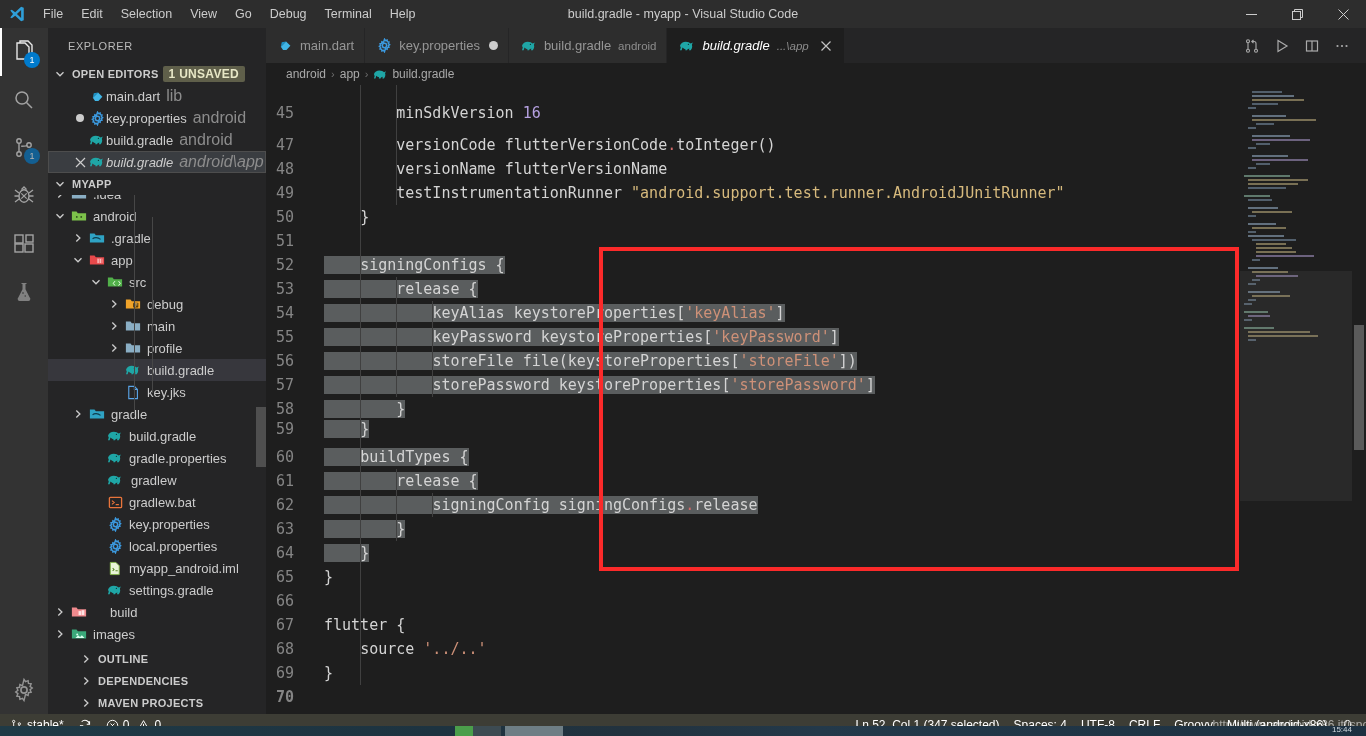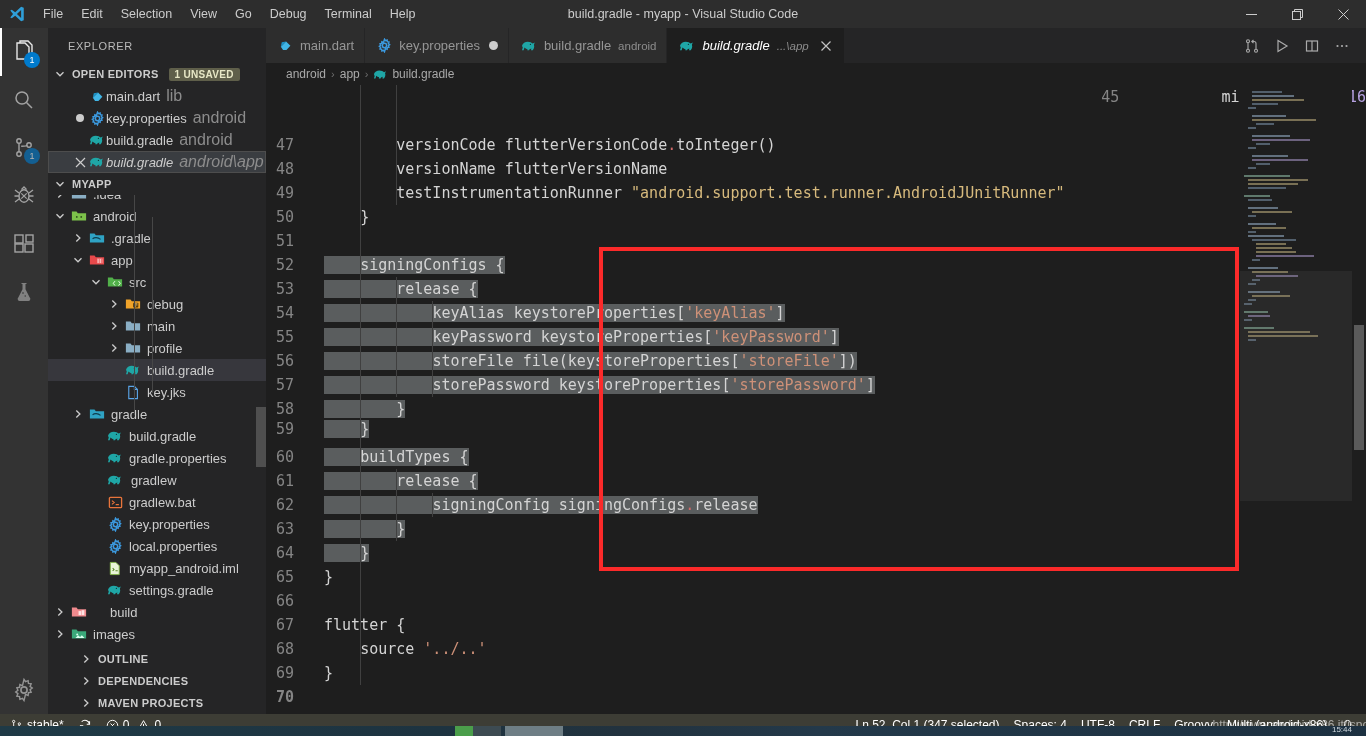--- a/index.html
+++ b/index.html
@@ -65,22 +65,22 @@
     font-size:11px; letter-spacing:.6px; color:#bbbbbb; text-transform:uppercase;
     flex:0 0 35px;
   }
   .section-header {
     height:22px; display:flex; align-items:center; gap:4px; padding-left:4px;
     font-size:11px; font-weight:bold; color:#cccccc; letter-spacing:.3px;
     cursor:pointer; flex:0 0 22px;
   }
   .twisty { width:16px; height:16px; display:flex; align-items:center; justify-content:center; flex:0 0 16px; }
   .badge-unsaved {
-    background:#5f5f4a; color:#e7e7c6; font-size:10px; font-weight:bold;
-    padding:1px 6px; border-radius:2px; margin-left:6px; letter-spacing:.3px;
+    background:#5f5f4a; color:#e7e7c6; font-size:12px; font-weight:bold;
+    padding:1px 6px; border-radius:2px; letter-spacing:.3px;
   }
   .tree { font-size:13px; }
   .row {
     height:22px; display:flex; align-items:center; gap:0; cursor:pointer;
     white-space:nowrap; position:relative; padding-right:6px;
   }
   .row.selected { background:#37373d; }
   .row.focused { background:#3a3d41; outline:1px solid #4d4d4d; outline-offset:-1px; }
   .row .ind { flex:0 0 auto; }
   .row .ico { width:18px; flex:0 0 18px; display:flex; align-items:center; justify-content:center; }
@@ -754,21 +754,21 @@
         <span style="display:flex;align-items:center;">
           <svg width="15" height="13" viewBox="0 0 18 14">
             <path d="M1.2 6.4C2 3.8 4.6 2.2 7.6 2.2c2.6 0 4.4 1 5.6 2.1l2.3-1.1-1 2.3c.5 1.2.5 2.6 0 3.9l-1.3 2.5h-2l.5-2.2-2.1.9-.5 1.3H7l.3-1.5c-1.4-.2-2.6-.9-3.4-1.8L3 11.9H1.1l.9-3.1c-.5-.9-.8-1.6-.8-2.4z" fill="#1fa6a6"></path>
           </svg>
         </span>
         <span>build.gradle</span>
       </div>
 
       <div class="codewrap">
         <div class="code" id="code-lines">
-            <div class="ln-line" style="top: 0px; justify-content: flex-end;">
+            <div class="ln-line" style="top: 16px;">
               <span class="lnum">45</span>
               <span class="ctext"><span class="c-punc"> </span><span class="c-punc"> </span><span class="c-punc"> </span><span class="c-punc"> </span><span class="c-punc"> </span><span class="c-punc"> </span><span class="c-punc"> </span><span class="c-punc"> </span><span class="c-def">minSdkVersion</span><span class="c-punc"> </span><span class="c-numlit">16</span></span>
             </div>
             <div class="ln-line" style="top: 48px;">
               <span class="lnum">47</span>
               <span class="ctext"><span class="c-punc"> </span><span class="c-punc"> </span><span class="c-punc"> </span><span class="c-punc"> </span><span class="c-punc"> </span><span class="c-punc"> </span><span class="c-punc"> </span><span class="c-punc"> </span><span class="c-def">versionCode</span><span class="c-punc"> </span><span class="c-def">flutterVersionCode</span><span class="c-dot">.</span><span class="c-def">toInteger</span><span class="c-punc">(</span><span class="c-punc">)</span></span>
             </div>
             <div class="ln-line" style="top: 72px;">
               <span class="lnum">48</span>
               <span class="ctext"><span class="c-punc"> </span><span class="c-punc"> </span><span class="c-punc"> </span><span class="c-punc"> </span><span class="c-punc"> </span><span class="c-punc"> </span><span class="c-punc"> </span><span class="c-punc"> </span><span class="c-def">versionName</span><span class="c-punc"> </span><span class="c-def">flutterVersionName</span></span>

